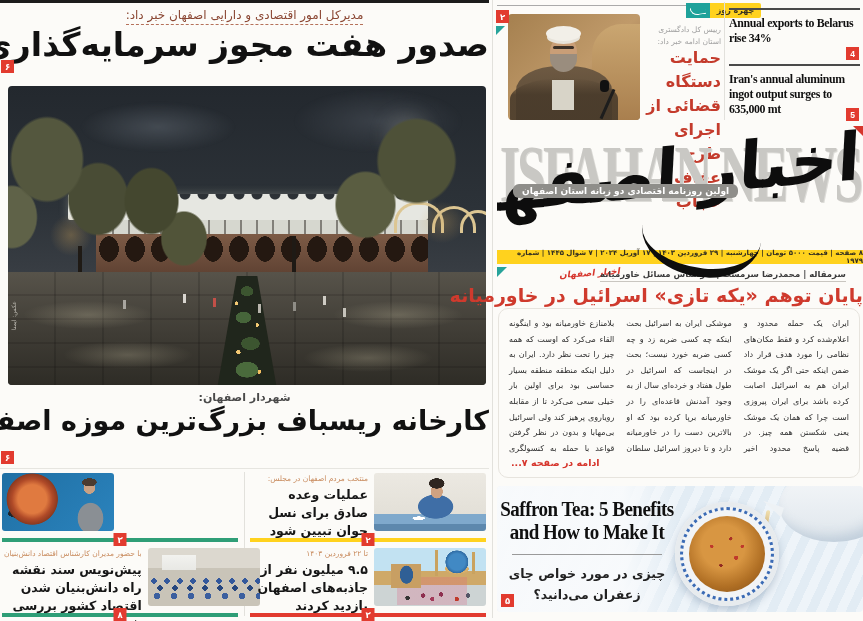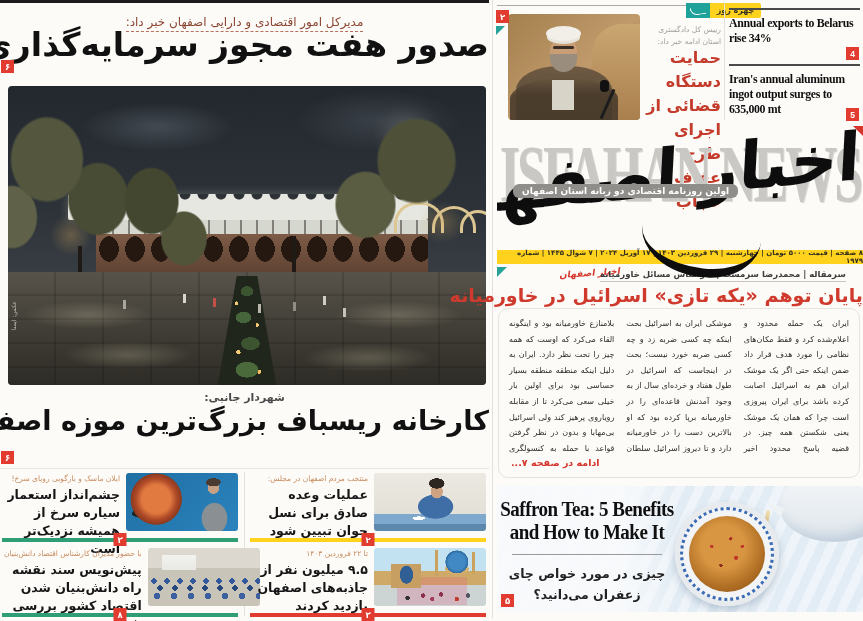--- a/index.html
+++ b/index.html
@@ -8,21 +8,21 @@
   .abs{position:absolute;}
   .rtl{direction:rtl;}
   .badge{position:absolute;width:13px;height:13px;background:#e23b2f;color:#fff;
          font-size:8.5px;font-weight:bold;display:flex;align-items:center;justify-content:center;
          font-family:"DejaVu Sans",sans-serif;z-index:6;}
   .vline{position:absolute;width:1px;background:#e2e1dc;}
   .hline{position:absolute;height:1px;background:#e6e5e0;}
 
   
   .rule-top-left{left:0;top:0;width:489px;height:3px;background:#1c1c1c;}
-  .lead-kicker{left:0;top:15px;width:489px;text-align:center;font-size:12px;color:#8a4632;}
+  .lead-kicker{left:0;top:8px;width:489px;text-align:center;font-size:12px;color:#8a4632;}
   .lead-kicker span{border-bottom:1px dashed #b5715a;padding-bottom:2px;}
   .lead-headline{left:0;top:25px;width:489px;text-align:center;font-size:33px;font-weight:900;
                  color:#111;letter-spacing:-1px;white-space:nowrap;}
   .lead-badge{left:1px;top:60px;}
 
   .main-photo{left:8px;top:86px;width:478px;height:299px;border-radius:4px;overflow:hidden;
               background:linear-gradient(180deg,#23282e 0%,#2c3238 40%,#383d43 62%,#3d4147 70%);}
   .cloud{position:absolute;border-radius:50%;filter:blur(1px);}
   .cloud.c1{left:40px;top:6px;width:220px;height:70px;background:radial-gradient(closest-side,rgba(75,82,90,.8),transparent 70%);}
   .cloud.c2{left:250px;top:-10px;width:240px;height:90px;background:radial-gradient(closest-side,rgba(64,70,78,.8),transparent 70%);}
@@ -282,33 +282,29 @@
     <div class="ground"></div>
     <div class="pool q1"></div>
     <div class="pool q2"></div>
     <div class="pool q3"></div>
     <div class="pool q4"></div>
     <div class="median"></div>
     <div class="people"></div>
   </div>
   <div class="abs photo-credit">عکس: ایمنا</div>
 
-  <div class="abs second-kicker rtl">شهردار جانبی:</div>
+  <div class="abs second-kicker rtl">شهردار اصفهان:</div>
   <div class="abs second-headline rtl">کارخانه ریسباف بزرگ‌ترین موزه اصفهان می‌شود</div>
   <div class="badge second-badge">۶</div>
 
   <div class="hline briefs-top-line"></div>
   <div class="vline" style="left:244px;top:472px;height:144px;"></div>
 
   <div class="brief" style="left:2px;top:473px;">
     <div class="row">
-      <div class="txt">
-        <div class="kick">ایلان ماسک و بازگویی رویای سرخ!</div>
-        <div class="head">چشم‌انداز استعمار سیاره سرخ از همیشه نزدیک‌تر است</div>
-      </div>
       <div class="ph ph-musk"></div>
     </div>
     <div class="bar" style="background:#2f9e77;">
       <div class="badge">۳</div>
     </div>
   </div>
 
   <div class="brief" style="left:2px;top:548px;">
     <div class="row">
       <div class="txt">

